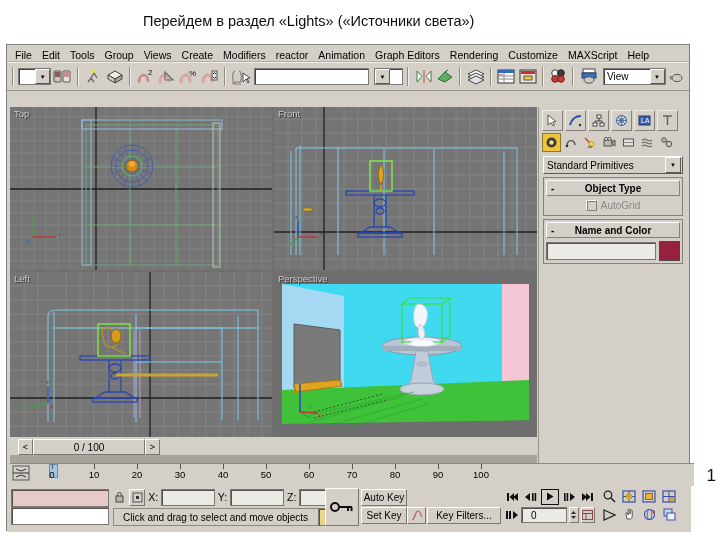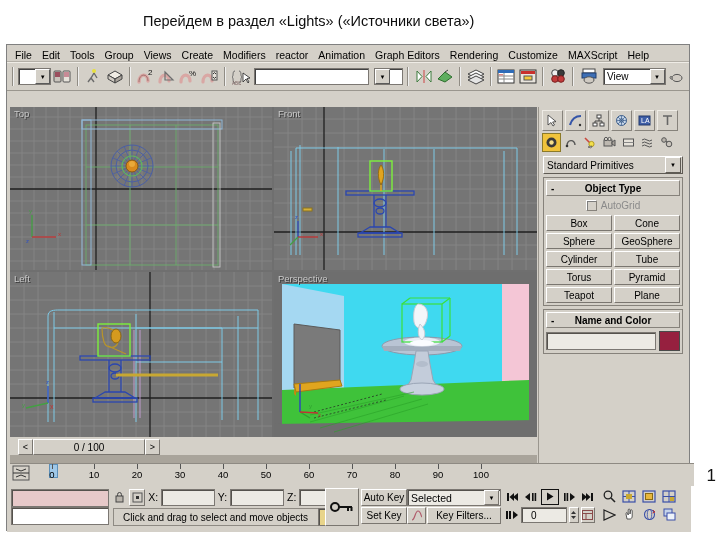--- a/index.html
+++ b/index.html
@@ -762,32 +762,20 @@
 
       <div class="rollbox">
         <div class="rollhdr">
           <span class="minus">-</span>
           <span>Object Type</span>
         </div>
         <div class="autogrid">
           <span class="cbx"></span>
           <span>AutoGrid</span>
         </div>
-        <div class="objgrid">
-          <div class="objbtn">Box</div>
-          <div class="objbtn">Cone</div>
-          <div class="objbtn">Sphere</div>
-          <div class="objbtn">GeoSphere</div>
-          <div class="objbtn">Cylinder</div>
-          <div class="objbtn">Tube</div>
-          <div class="objbtn">Torus</div>
-          <div class="objbtn">Pyramid</div>
-          <div class="objbtn">Teapot</div>
-          <div class="objbtn">Plane</div>
-        </div>
       </div>
 
       <div class="rollbox">
         <div class="rollhdr">
           <span class="minus">-</span>
           <span>Name and Color</span>
         </div>
         <div class="namerow">
           <div class="namefld"></div>
           <div class="swatch"></div>
@@ -871,24 +859,20 @@
           <circle cx="5" cy="7" r="4" fill="none" stroke="#111" stroke-width="2"></circle>
           <line x1="9" y1="7" x2="22" y2="7" stroke="#111" stroke-width="2"></line>
           <line x1="18" y1="7" x2="18" y2="11" stroke="#111" stroke-width="2"></line>
           <line x1="21.5" y1="7" x2="21.5" y2="11" stroke="#111" stroke-width="2"></line>
         </svg>
       </div>
 
       <div class="sbtn" style="position:absolute;left:354px;top:3px;width:44px;height:15px;">Auto Key</div>
       <div class="sbtn" style="position:absolute;left:354px;top:21px;width:44px;height:15px;">Set Key</div>
 
-      <div style="position:absolute;left:400px;top:3px;width:92px;height:15px;background:#eceae4;border:1px solid #7b7772;box-shadow:inset 1px 1px 0 #55524d;display:flex;align-items:center;">
-        <span class="stxt" style="flex:1;padding-left:3px">Selected</span>
-        <span class="sbtn" style="width:13px;height:13px;font-size:6px;margin-right:1px">▼</span>
-      </div>
 
       <div class="sbtn" style="position:absolute;left:400px;top:21px;width:17px;height:15px;">
         <svg width="12" height="11" viewBox="0 0 12 11">
             <path d="M1 10 C4 10 4 1 7 1 C10 1 10 7 11 7" stroke="#b05a6a" fill="none" stroke-width="1.2"></path>
           </svg>
       </div>
       <div class="sbtn" style="position:absolute;left:420px;top:21px;width:72px;height:15px;">Key Filters...</div>
 
       <div style="position:absolute;left:498px;top:3px;width:90px;height:15px;display:flex;align-items:center;gap:3px;">
         <div class="navico">

